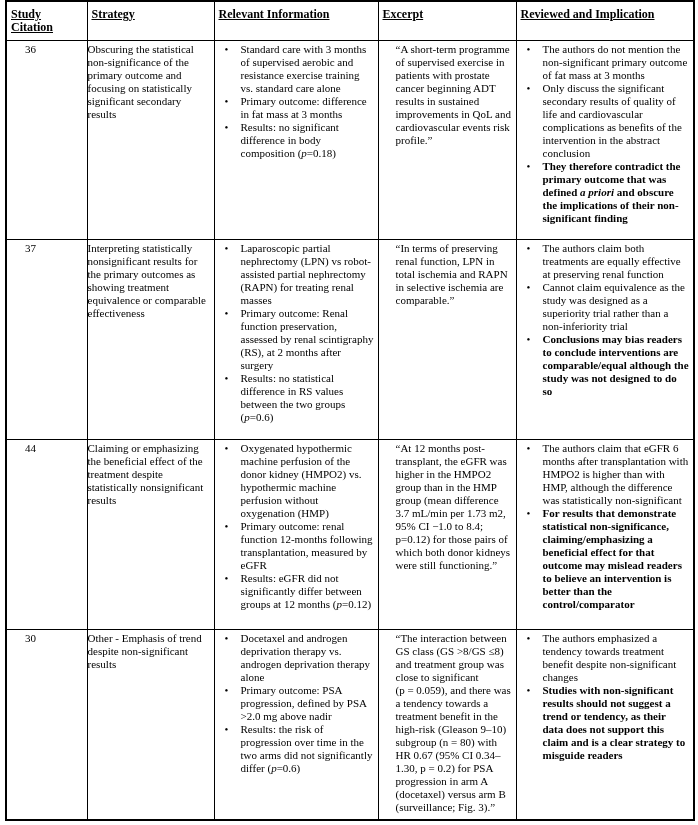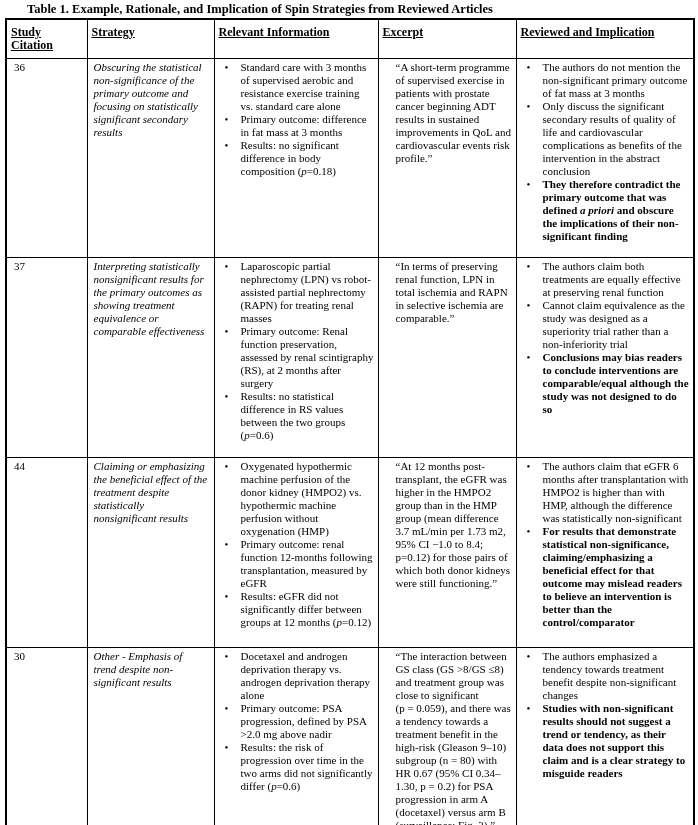--- a/index.html
+++ b/index.html
@@ -23,34 +23,33 @@
     overflow:hidden; box-sizing:border-box;
   }
   .spin-table th {
     text-align:left; font-weight:bold; font-size:12px;
     padding:6px 4px 6px 4px; height:27px;text-decoration:underline;
   }
   tr.data-row-0 { height:199px; }
   tr.data-row-1 { height:200px; }
   tr.data-row-2 { height:190px; }
   tr.data-row-3 { height:190px; }
-  td.strategy-cell { font-style:italic; padding-left:6px; padding-right:6px; }
-  td.citation-cell { padding-left:7px; }
+  td.strategy-cell { padding-left:0; padding-right:6px; }
+  td.citation-cell { padding-left:18px; }
   td.excerpt-cell  { padding-left:17px; padding-right:4px; }
   .bullet { display:flex; margin-left:6px; }
   .bullet .marker { flex:none; width:16px; }
   .bullet .btext { flex:1; }
   .b { font-weight:bold;margin-top:40px; }
   .i { font-style:italic; }
 </style>
 </head>
 <body>
 
 <div class="page">
-  <div class="doc-title">Table 1. Example, Rationale, and Implication of Spin Strategies from Reviewed Articles</div>
 
   <table class="spin-table">
     <colgroup>
       <col style="width:81px">
       <col style="width:127px">
       <col style="width:164px">
       <col style="width:138px">
       <col style="width:178px">
     </colgroup>
     <thead>

